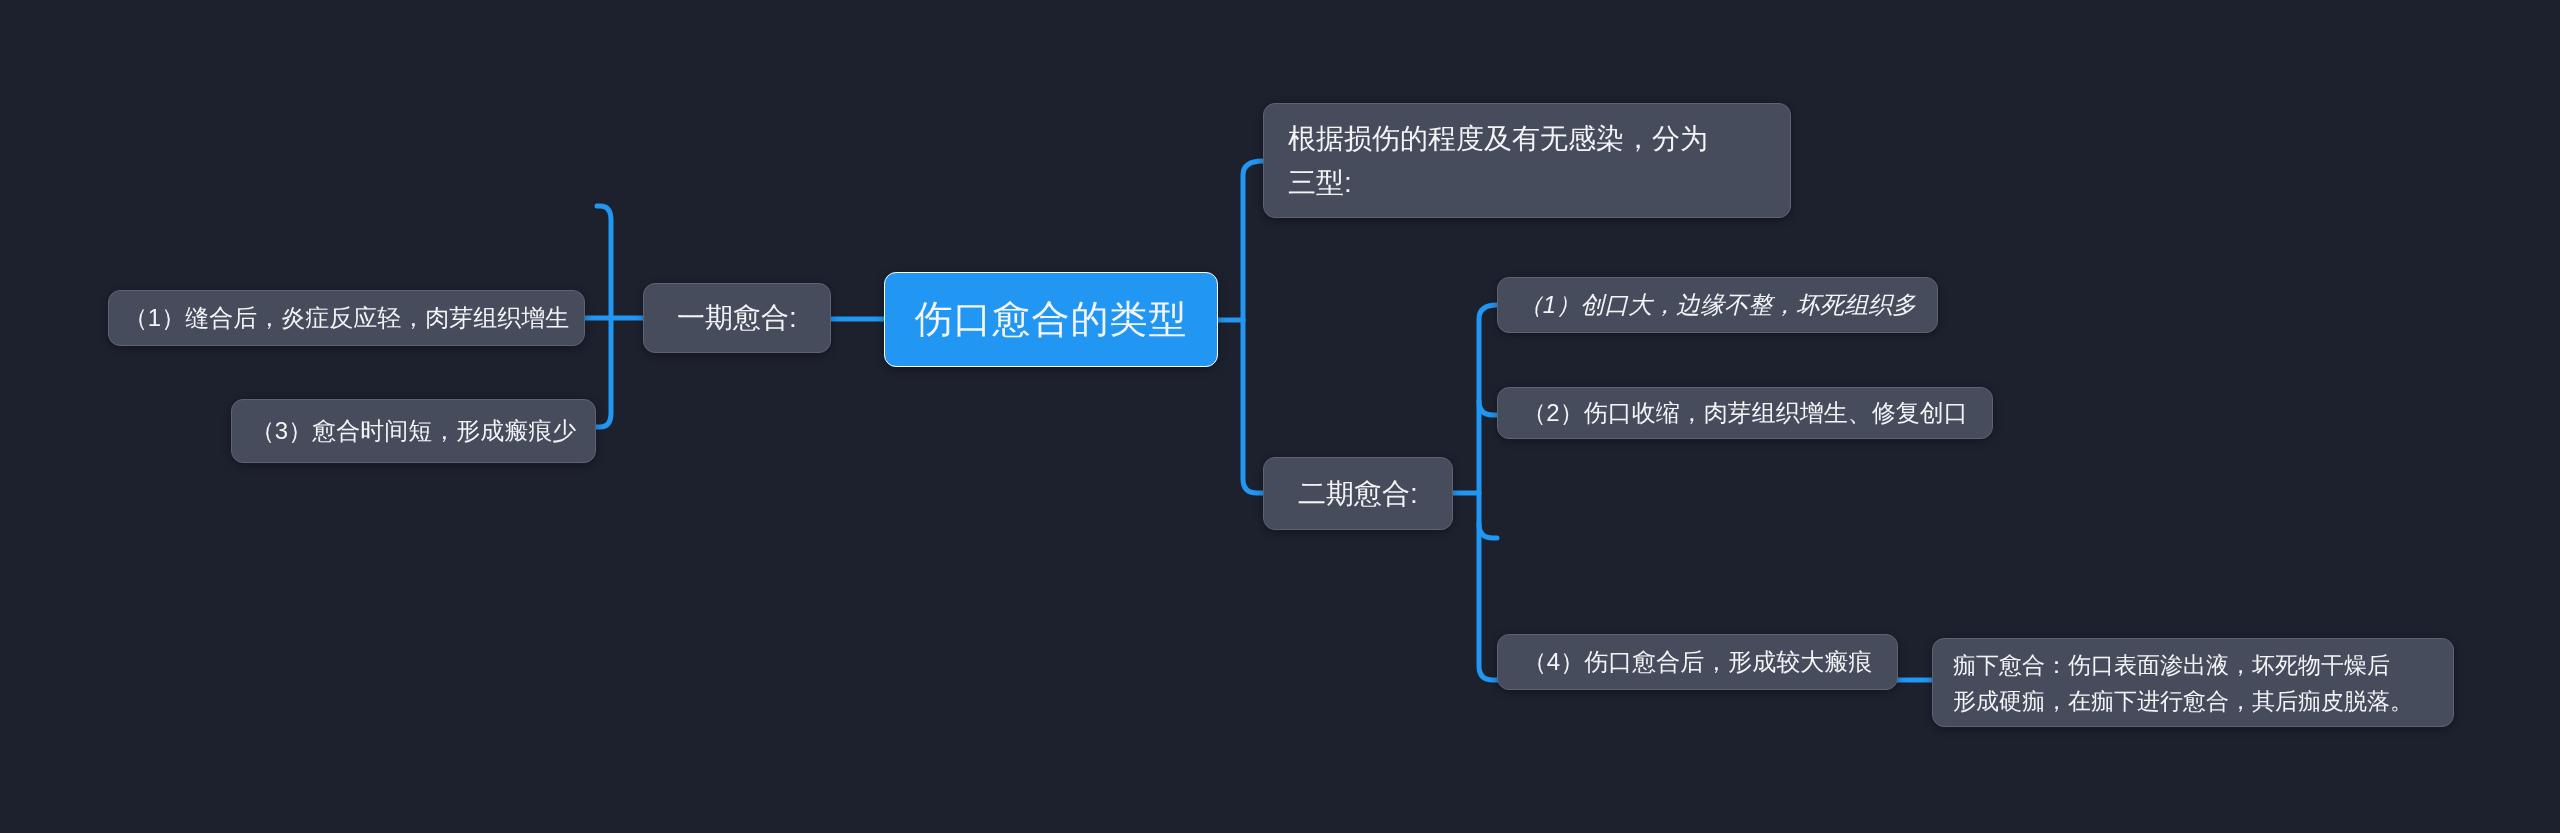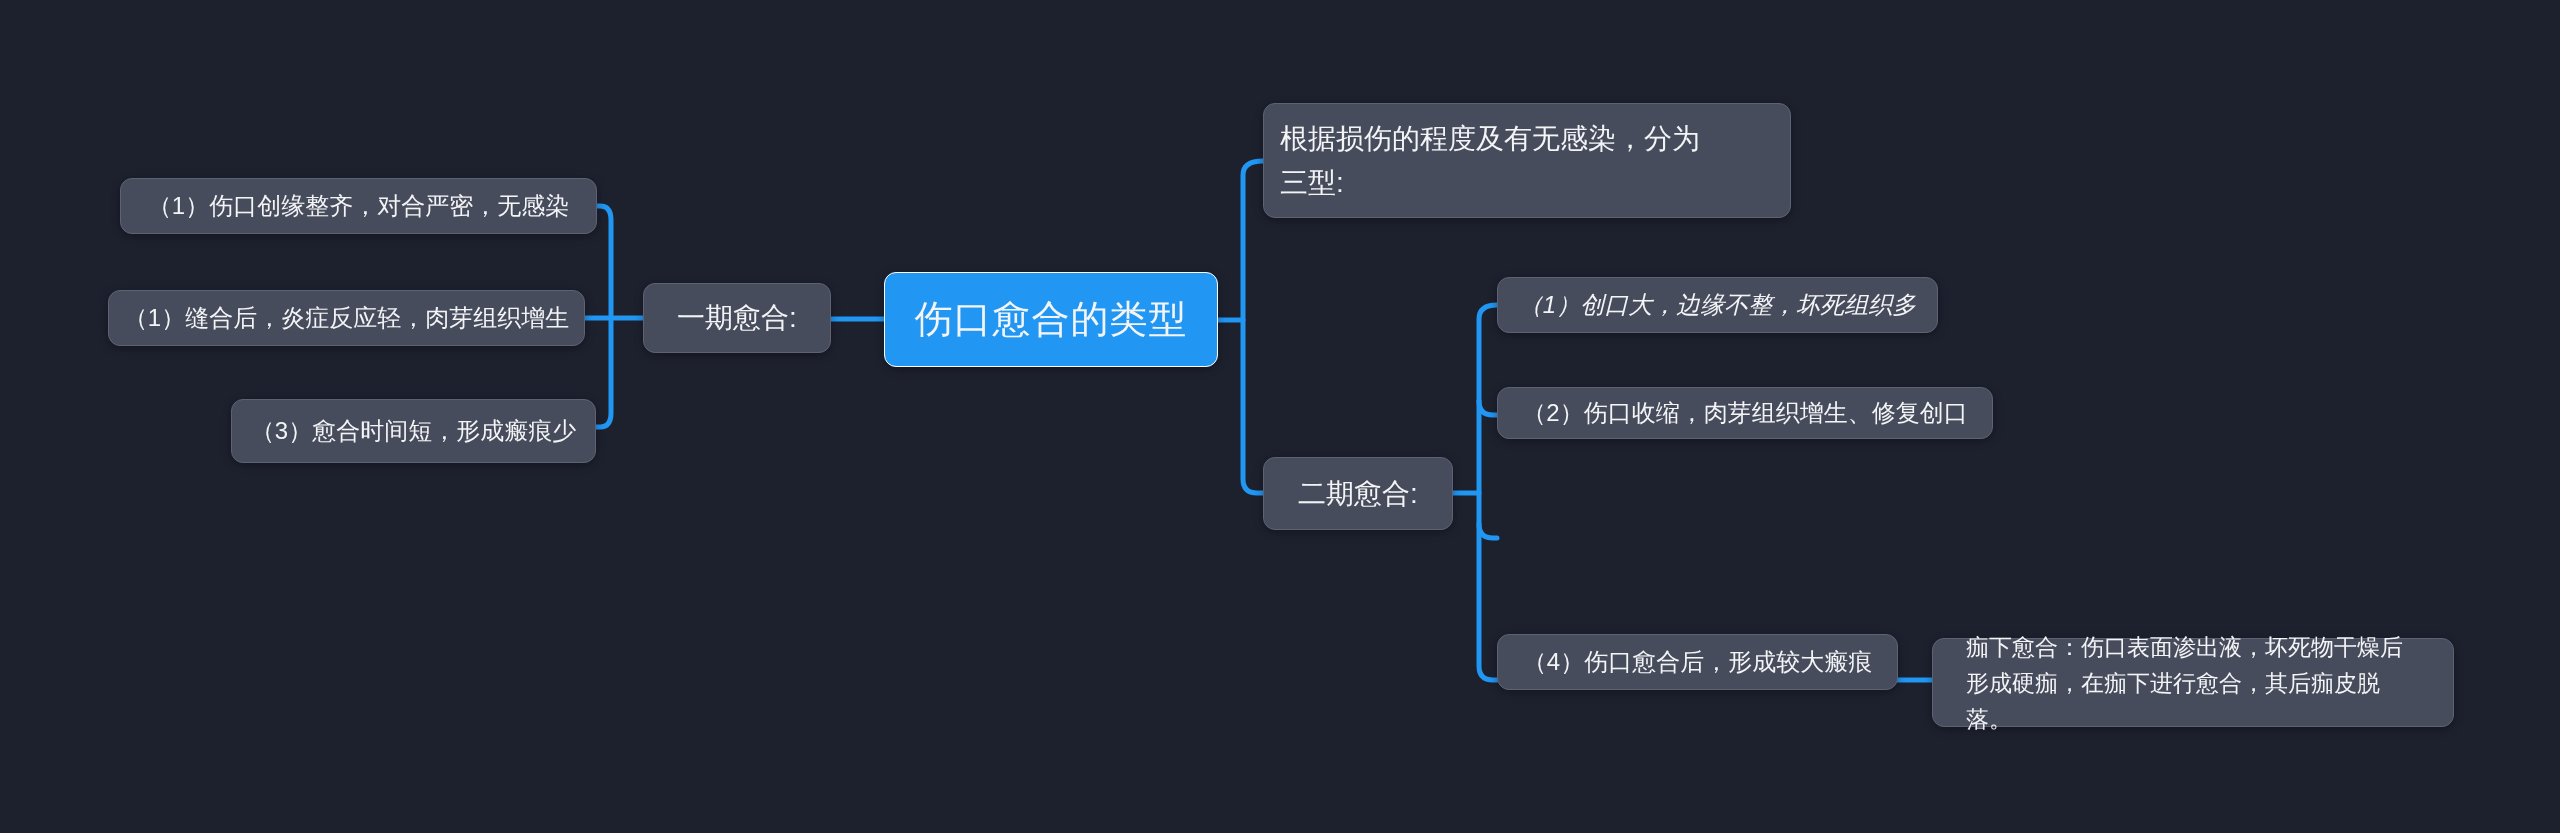--- a/index.html
+++ b/index.html
@@ -26,23 +26,23 @@
   }
   .node.multiline{justify-content:flex-start;text-align:left;}
   .node.root{
     background:var(--accent,#2196f3);
     border:1px solid #ffffff;
     font-size:38px;
     letter-spacing:1px;
   }
   .node.branch{font-size:28px;}
   .node.leaf{font-size:24px;}
-  .node.note{font-size:28px;line-height:44px;padding:0 16px;}
+  .node.note{font-size:28px;line-height:44px;padding:0 24px;}
   .node.leaf-wrap{font-size:24px;line-height:38px;padding:0 16px;}
-  .node.scab{font-size:23px;line-height:36px;padding:0 33px;}
+  .node.scab{font-size:23px;line-height:36px;padding:0 20px;}
 </style>
 </head>
 <body>
 
 <div class="canvas">
 
   <svg class="connectors" width="2560" height="833" viewBox="0 0 2560 833">
     <g stroke="#2196f3" stroke-width="5" fill="none" stroke-linecap="round">
       <path d="M 597 206 L 600 206 Q 611 206 611 220 L 611 413 Q 611 427 600 427 L 596 427"></path>
       <path d="M 585 318 L 643 318"></path>
@@ -54,21 +54,20 @@
       <path d="M 1479 401 Q 1479 415 1493 415 L 1497 415"></path>
       <path d="M 1479 524 Q 1479 538 1493 538 L 1497 538"></path>
       <path d="M 1898 680 L 1932 680"></path>
     </g>
   </svg>
 
   <div class="node root" style="left:884px;top:272px;width:334px;height:95px;">伤口愈合的类型</div>
 
   <div class="node branch" style="left:643px;top:283px;width:188px;height:70px;">一期愈合:</div>
 
-  <div class="node leaf" style="left:120px;top:178px;width:477px;height:56px;">（1）伤口创缘整齐，对合严密，无感染</div>
 
   <div class="node leaf" style="left:108px;top:290px;width:477px;height:56px;">（1）缝合后，炎症反应轻，肉芽组织增生</div>
 
   <div class="node leaf" style="left:231px;top:399px;width:365px;height:64px;">（3）愈合时间短，形成瘢痕少</div>
 
   <div class="node note multiline" style="left:1263px;top:103px;width:528px;height:115px;">根据损伤的程度及有无感染，分为
 三型:</div>
 
   <div class="node branch" style="left:1263px;top:457px;width:190px;height:73px;">二期愈合:</div>
 

